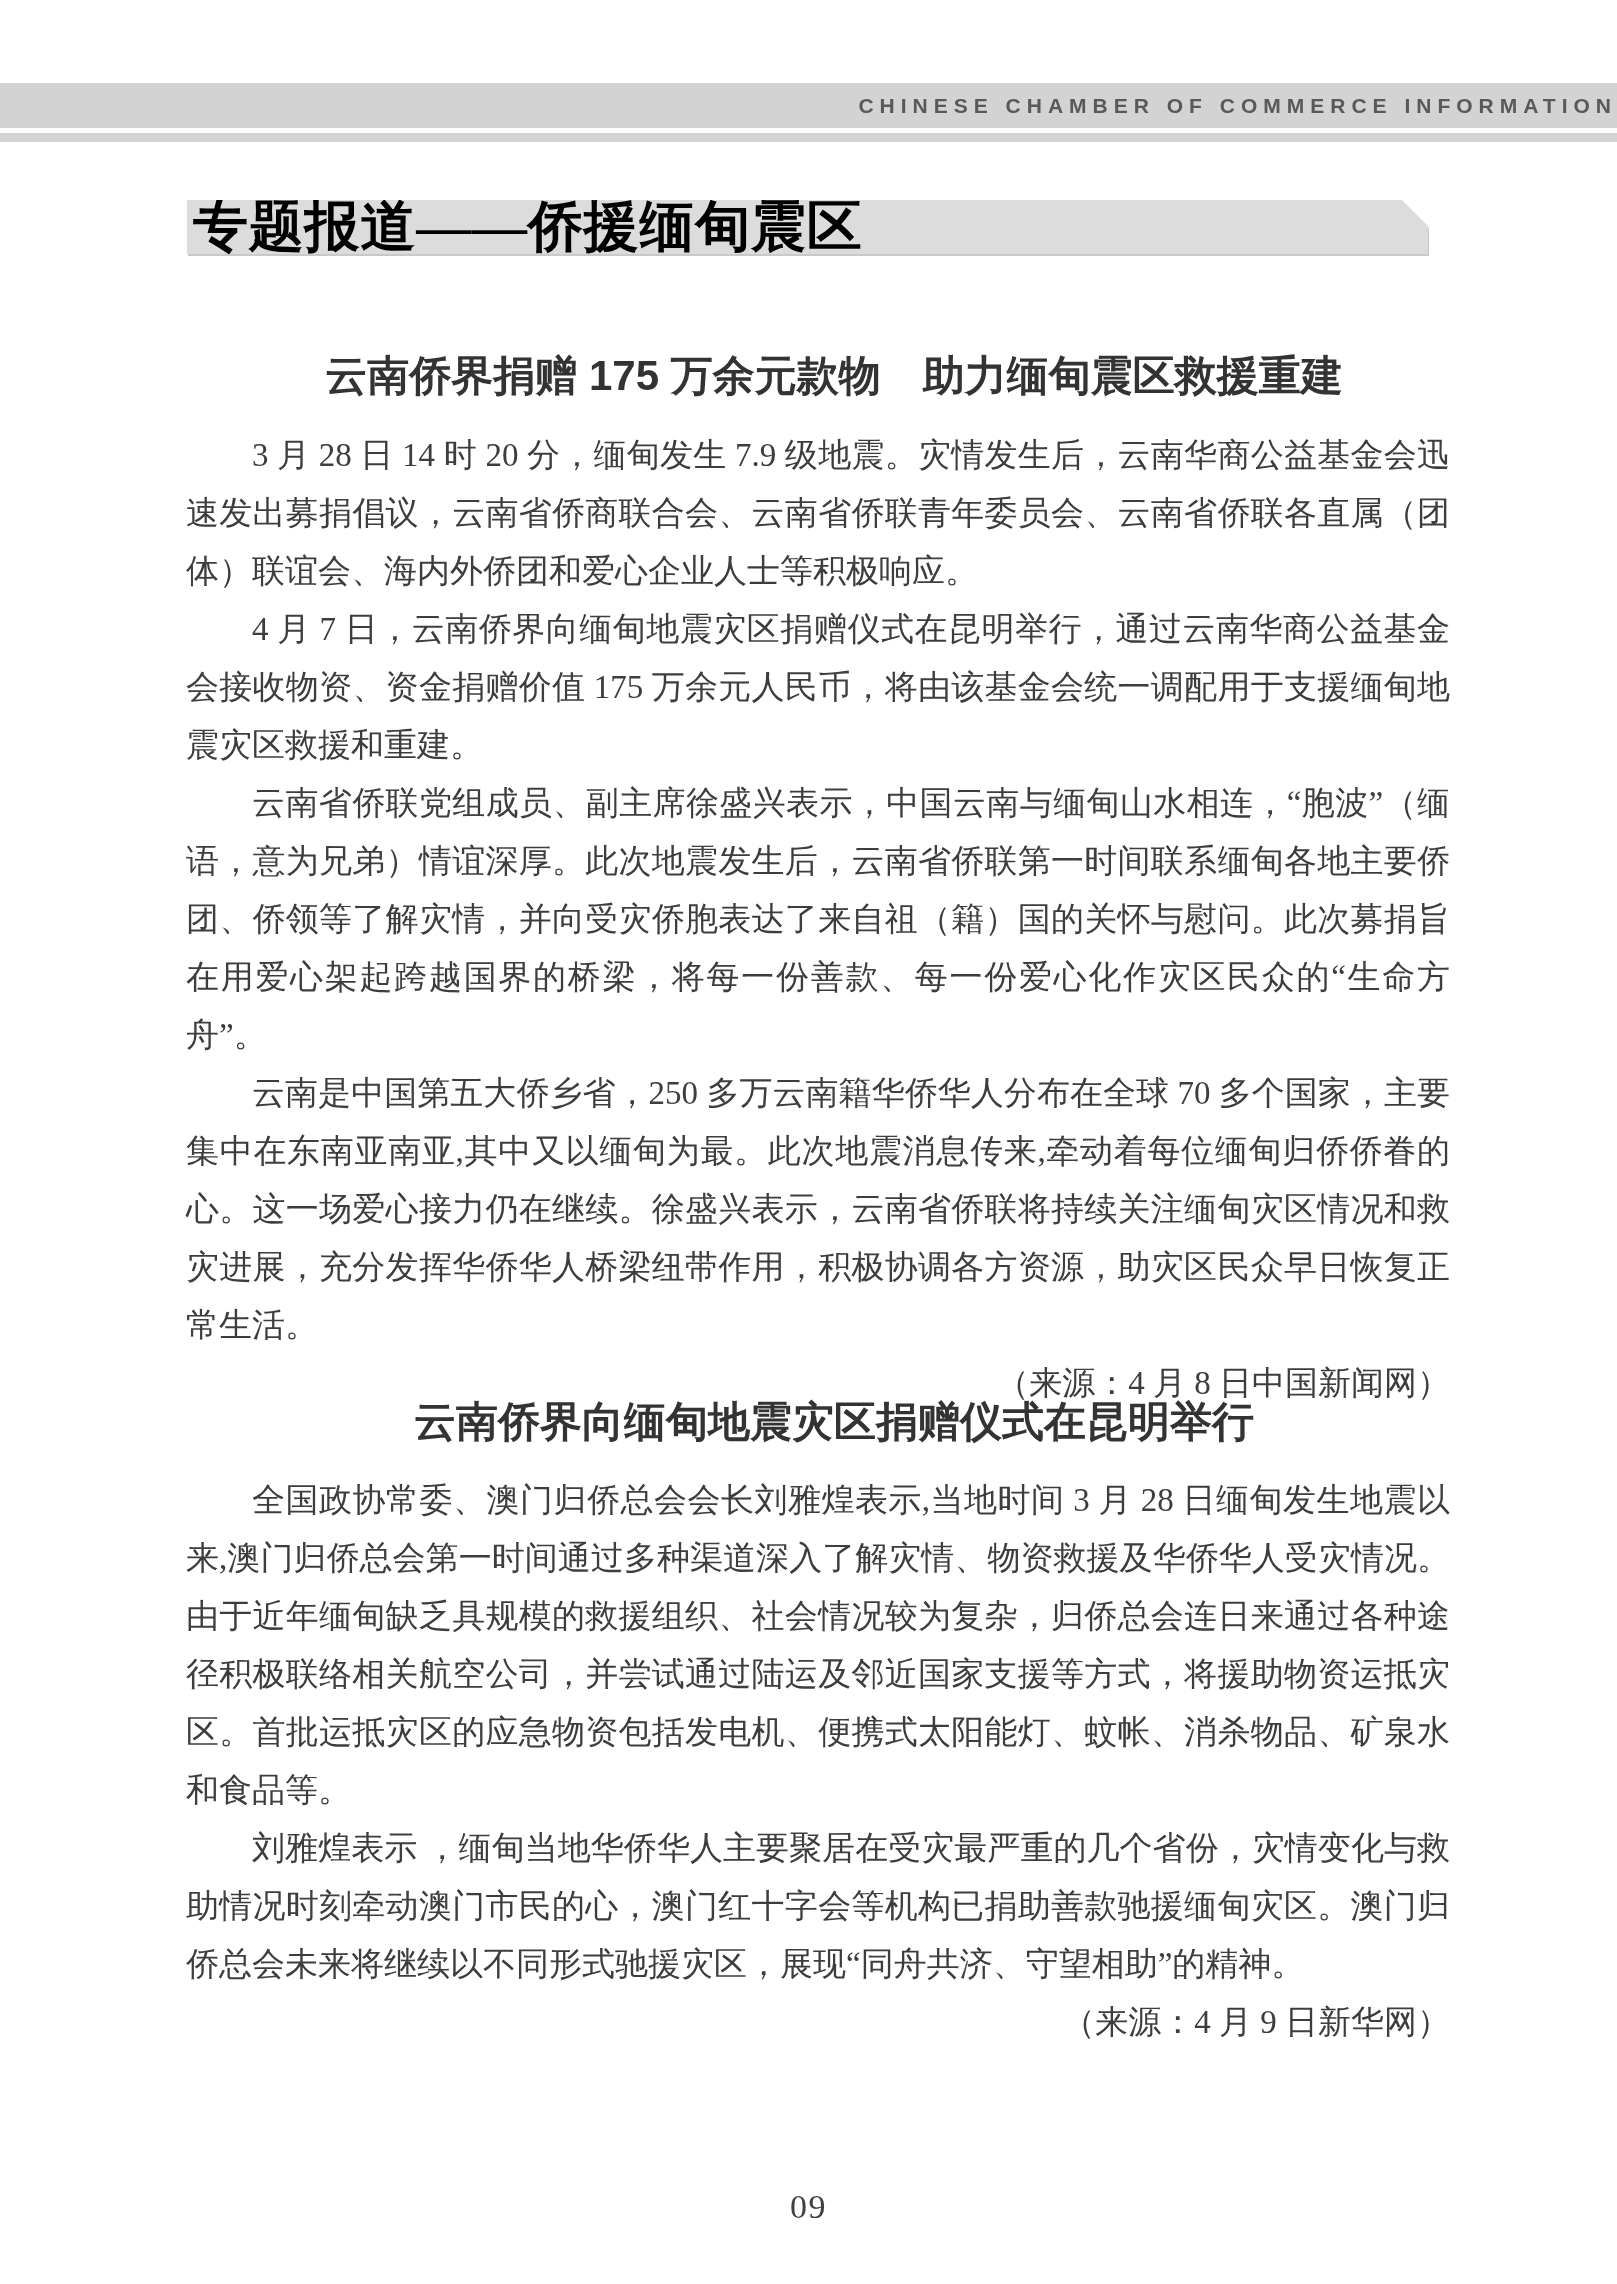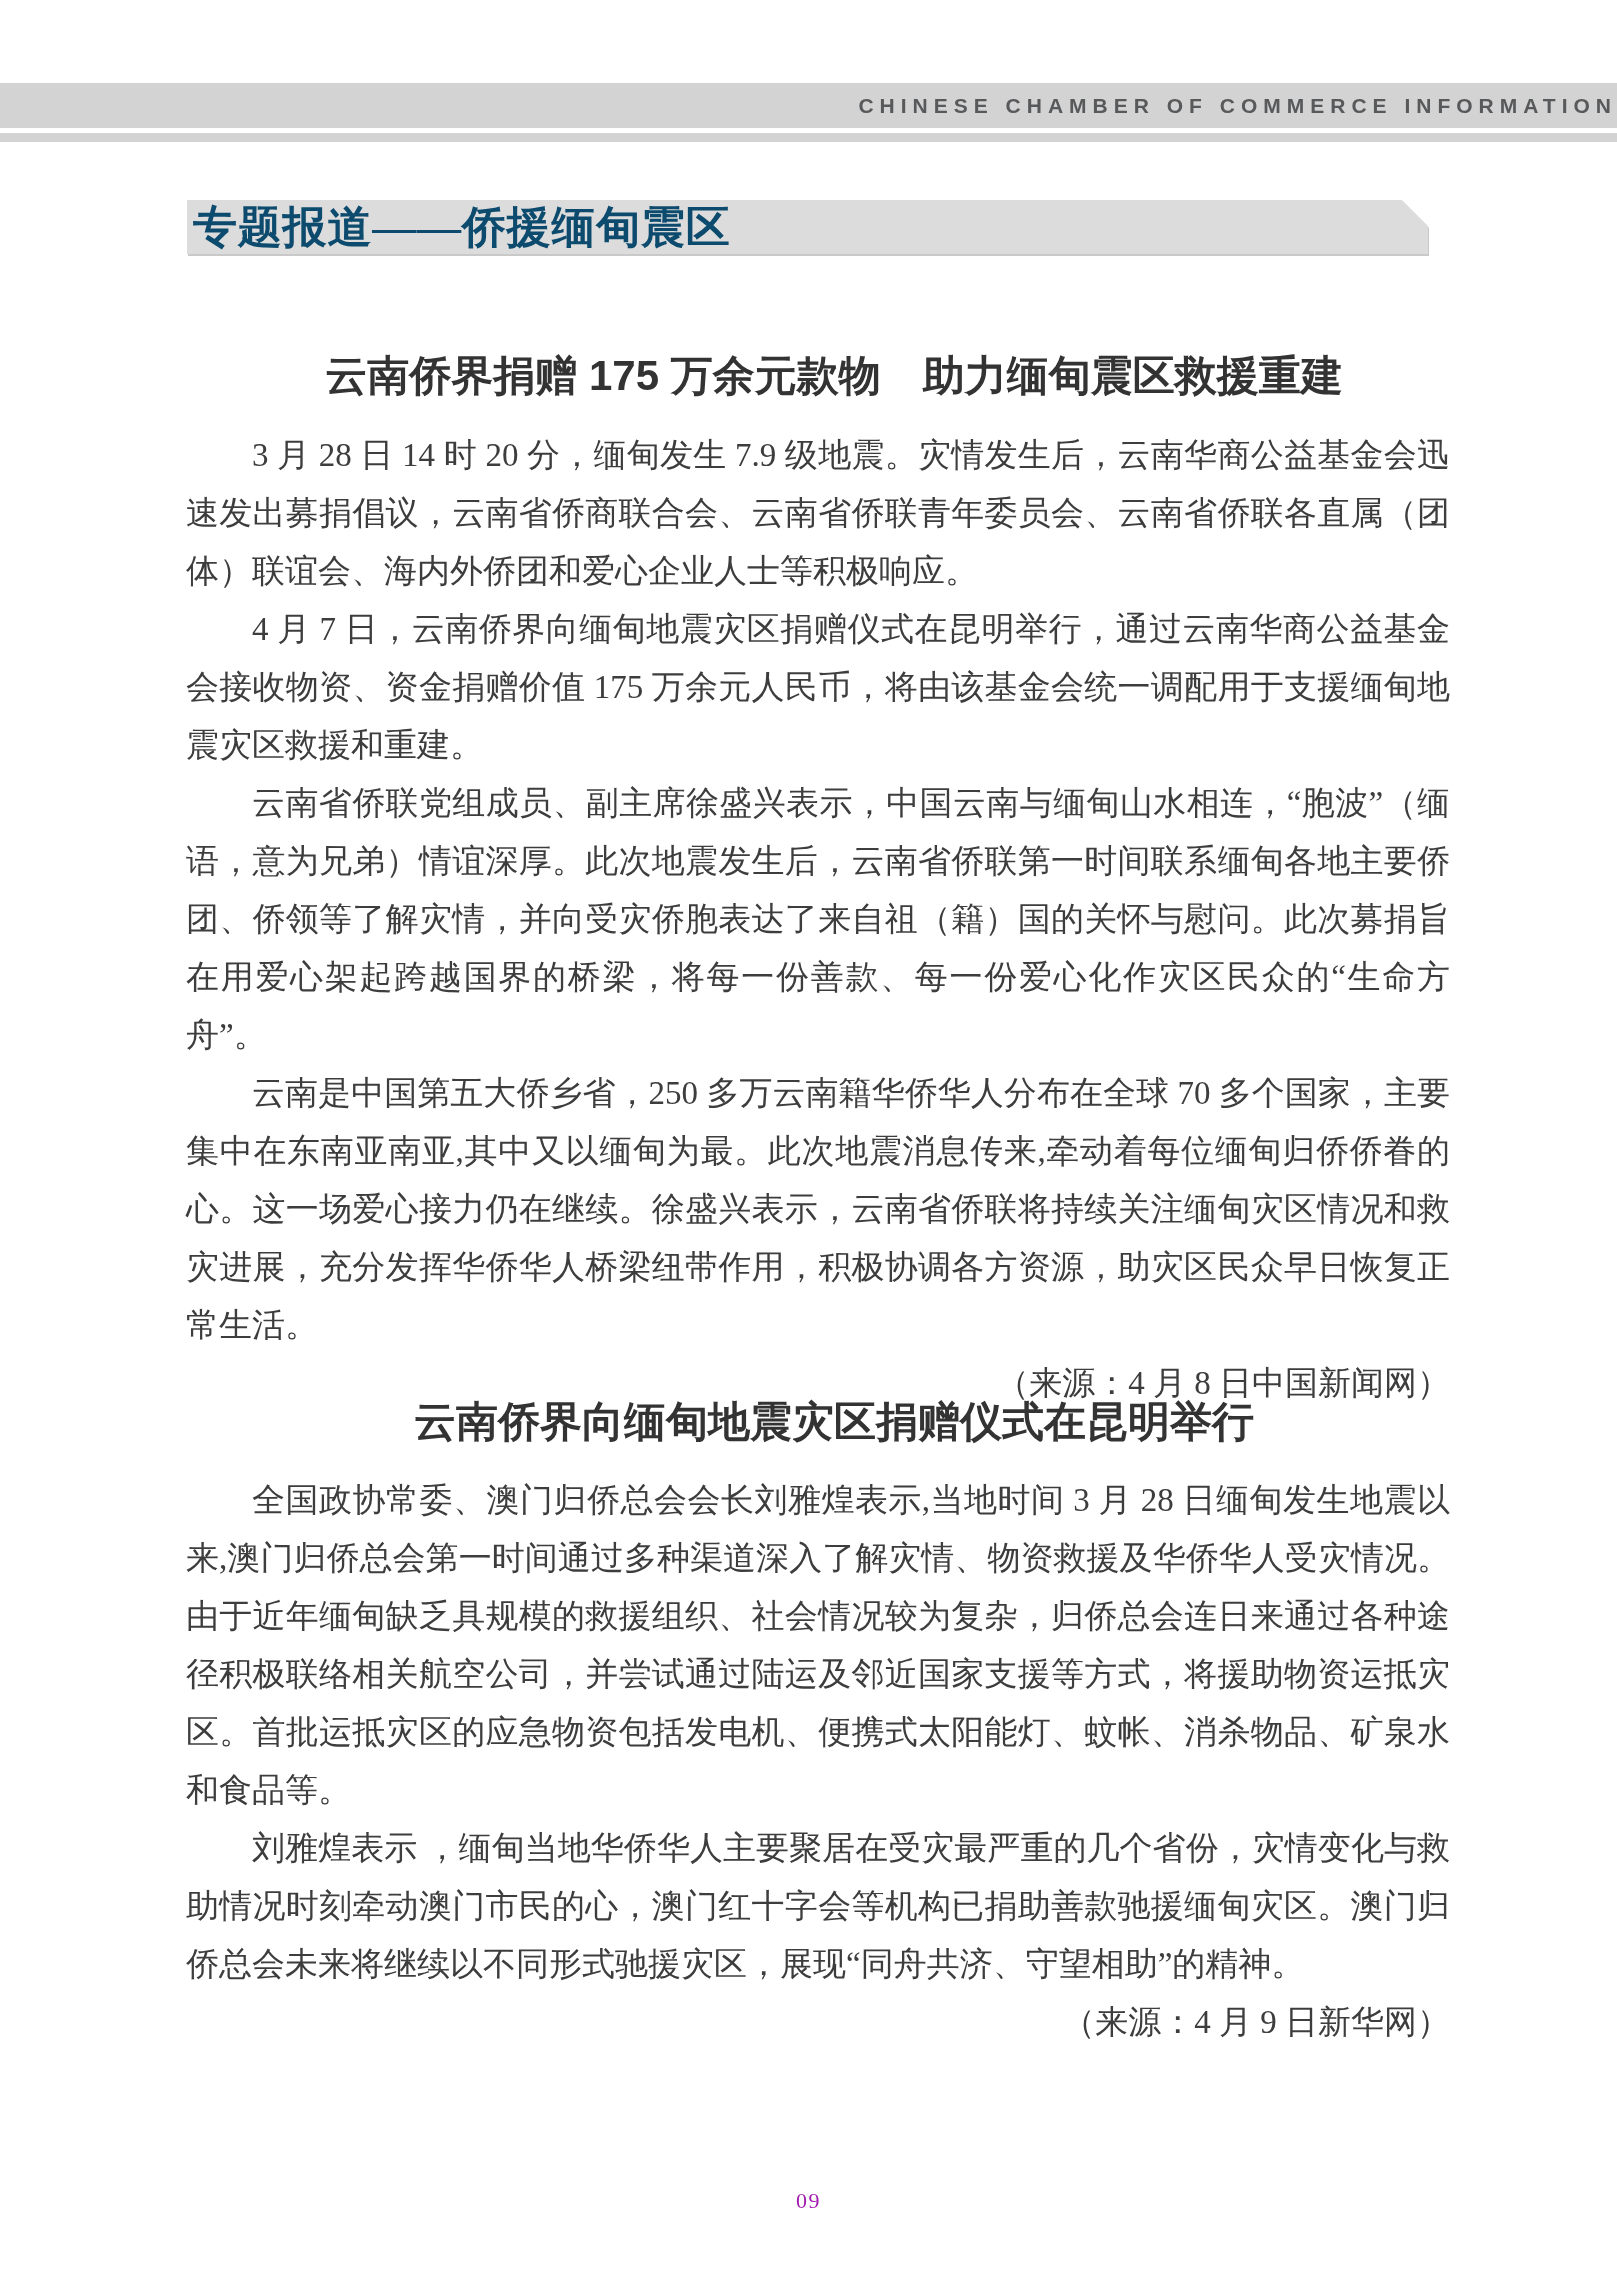--- a/index.html
+++ b/index.html
@@ -35,21 +35,21 @@
   }
   .banner{
     width:1241px;height:54px;
     background:#dcdcdc;
     clip-path:polygon(0 0,1215px 0,1241px 26px,1241px 54px,0 54px);
     display:flex;align-items:center;
     padding-left:6px;box-sizing:border-box;
   }
   .banner-title{
     font-family:"Liberation Serif", serif;
-    font-weight:bold;font-size:44px;color:#0c4a6e;
+    font-weight:bold;font-size:55px;color:#000000;
     white-space:nowrap;letter-spacing:0.8px;
   }
 
   
   .article-title{
     position:absolute;left:186px;width:1264px;margin:16px;
     text-align:center;
     font-family:"Liberation Sans", sans-serif;
     font-weight:bold;font-size:42px;color:#333333;
     line-height:53px;white-space:nowrap;
@@ -69,21 +69,21 @@
   .article-body p{margin:0;text-indent:2em;}
   .article-body p.source{text-indent:0;text-align:right;}
 
   
   .page-footer{
     position:absolute;left:0;top:2188px;width:1617px;
     text-align:center;
   }
   .page-number{
     font-family:"Liberation Serif", serif;
-    font-size:22px;color:#a21caf;letter-spacing:1.5px;
+    font-size:34px;color:#404040;letter-spacing:1.5px;
   }
 </style>
 </head>
 <body>
 
 <div class="page">
 
   <div class="masthead-bar">
     <span class="masthead-text">CHINESE CHAMBER OF COMMERCE INFORMATION</span>
   </div>

